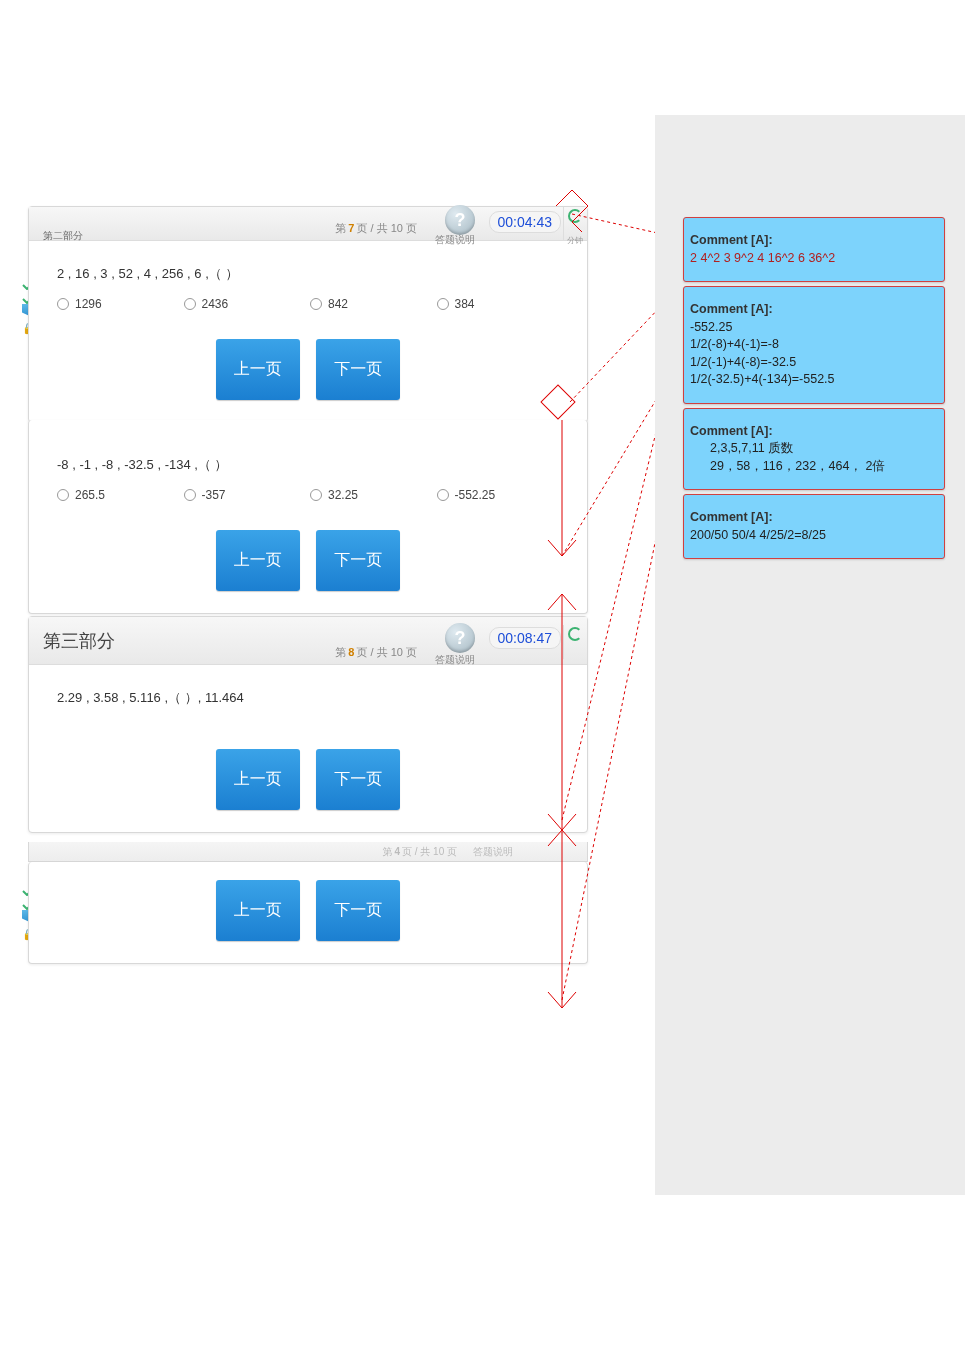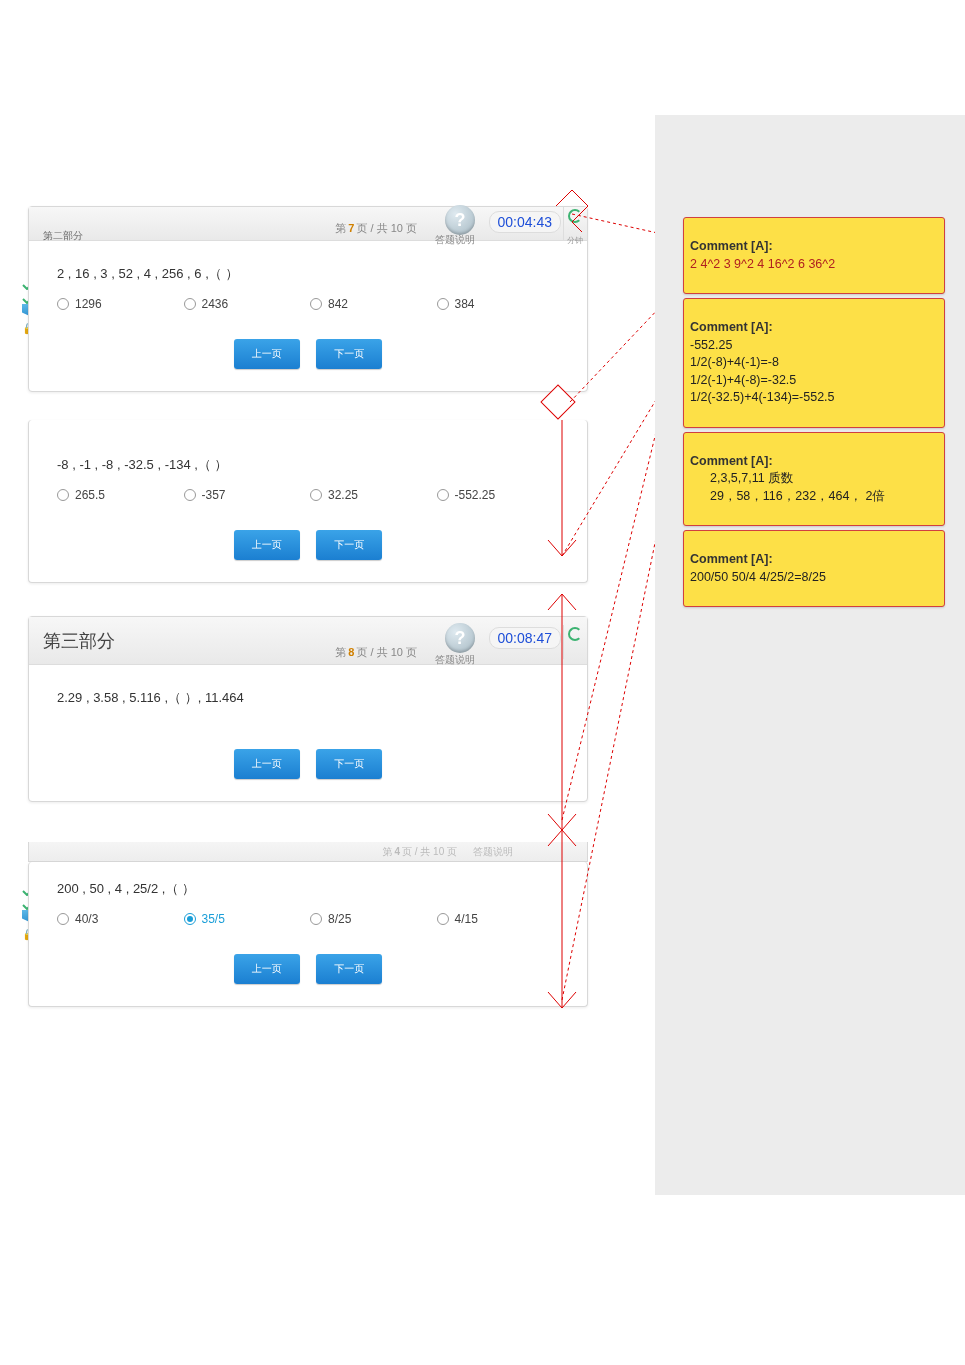--- a/index.html
+++ b/index.html
@@ -22,30 +22,30 @@
   .qbody { padding: 24px 28px 10px 28px; }
   .qbody.noheader { padding-top: 36px; }
   .qtext { font-size: 13px; color: #333; margin-bottom: 14px; }
   .opts { display: flex; gap: 4px; }
   .opt { flex: 1; display: flex; align-items: center; font-size: 12px; color: #444; cursor: pointer; }
   .opt.sel { color: #1a9ed8; }
   .radio { width: 12px; height: 12px; border: 1px solid #999; border-radius: 50%; margin-right: 6px; display: inline-block; position: relative; }
   .opt.sel .radio { border-color: #1a9ed8; }
   .opt.sel .radio::after { content:""; position:absolute; left:2px; top:2px; width:6px; height:6px; border-radius:50%; background:#1a9ed8; }
   .btns { text-align: center; padding: 18px 0 22px 0; }
-  .btn { display: inline-block; background: linear-gradient(#3aa3e8,#1b7fd1); color: #fff; font-size: 10px; padding: 8px 18px; border-radius: 3px; margin: 0 6px; cursor: pointer; box-shadow: 0 1px 1px rgba(0,0,0,0.2); }
+  .btn { display: inline-block; background: linear-gradient(#3aa3e8,#1b7fd1); color: #fff; font-size: 16px; padding: 20px 18px; border-radius: 3px; margin: 0 6px; cursor: pointer; box-shadow: 0 1px 1px rgba(0,0,0,0.2); }
   .tab-col { position: absolute; left: 22px; width: 18px; }
   .check { width: 14px; height: 10px; margin-bottom: 4px; }
   .check svg { width:14px; height:10px; }
   .bm { width:16px; height:14px; background: linear-gradient(#5db8e8,#2b8fcf); clip-path: polygon(0 0,100% 0,100% 60%,75% 100%,0 60%); margin-bottom:4px; }
   .lock { width:12px; height:12px; color:#bbb; font-size:11px; text-align:center; }
   .info-hdr { position: absolute; left: 28px; width: 560px; height: 20px; background: linear-gradient(#f5f5f5,#ededed); border: 1px solid #d8d8d8; border-top:none; overflow:hidden; }
   .info-hdr .page-ind { right: 130px; bottom: 2px; color:#bbb; font-size:10px; }
   .info-hdr .help-lbl2 { position:absolute; right:74px; top:3px; font-size:10px; color:#bbb; }
-  .comment { margin: 4px 20px 0 28px; border: 1px solid #d04040; background: #fde047; border-radius: 3px; font-size: 12.5px; color: #222; padding: 20px 6px; line-height: 1.4; box-shadow: 0 1px 2px rgba(0,0,0,0.15); }
+  .comment { margin: 4px 20px 0 28px; border: 1px solid #d04040; background: #7dd3fc; border-radius: 3px; font-size: 12.5px; color: #222; padding: 14px 6px; line-height: 1.4; box-shadow: 0 1px 2px rgba(0,0,0,0.15); }
   .comment .ch { font-weight: bold; color: #333; }
   svg.anno { position:absolute; pointer-events:none; }
 </style>
 </head>
 <body>
 
 <div class="main-col">
 
   <div class="tab-col" style="top:276px;">
     <div class="check"><svg viewBox="0 0 14 10">
@@ -157,41 +157,20 @@
           <path d="M1 5 L5 9 L13 1" stroke="#3cb371" stroke-width="2" fill="none"></path>
         </svg></div>
     <div class="check"><svg viewBox="0 0 14 10">
           <path d="M1 5 L5 9 L13 1" stroke="#3cb371" stroke-width="2" fill="none"></path>
         </svg></div>
     <div class="bm"></div>
     <div class="lock">🔒</div>
   </div>
 
   <div class="panel panel-slice" style="top:862px;">
-    <div class="qbody noheader" style="padding-top:18px;">
-      <div class="qtext">200 , 50 , 4 , 25/2 ,（ ）</div>
-      <div class="opts">
-        <label class="opt">
-            <span class="radio"></span>
-            <span>40/3</span>
-          </label>
-        <label class="opt sel">
-            <span class="radio"></span>
-            <span>35/5</span>
-          </label>
-        <label class="opt">
-            <span class="radio"></span>
-            <span>8/25</span>
-          </label>
-        <label class="opt">
-            <span class="radio"></span>
-            <span>4/15</span>
-          </label>
-      </div>
-    </div>
     <div class="btns">
       <span class="btn">上一页</span>
       <span class="btn">下一页</span>
     </div>
   </div>
 
   <svg class="anno" style="left:0; top:0; width:965px; height:1100px;">
 
     <line x1="672" y1="200" x2="672" y2="430" stroke="#d00" stroke-width="1"></line>
 

